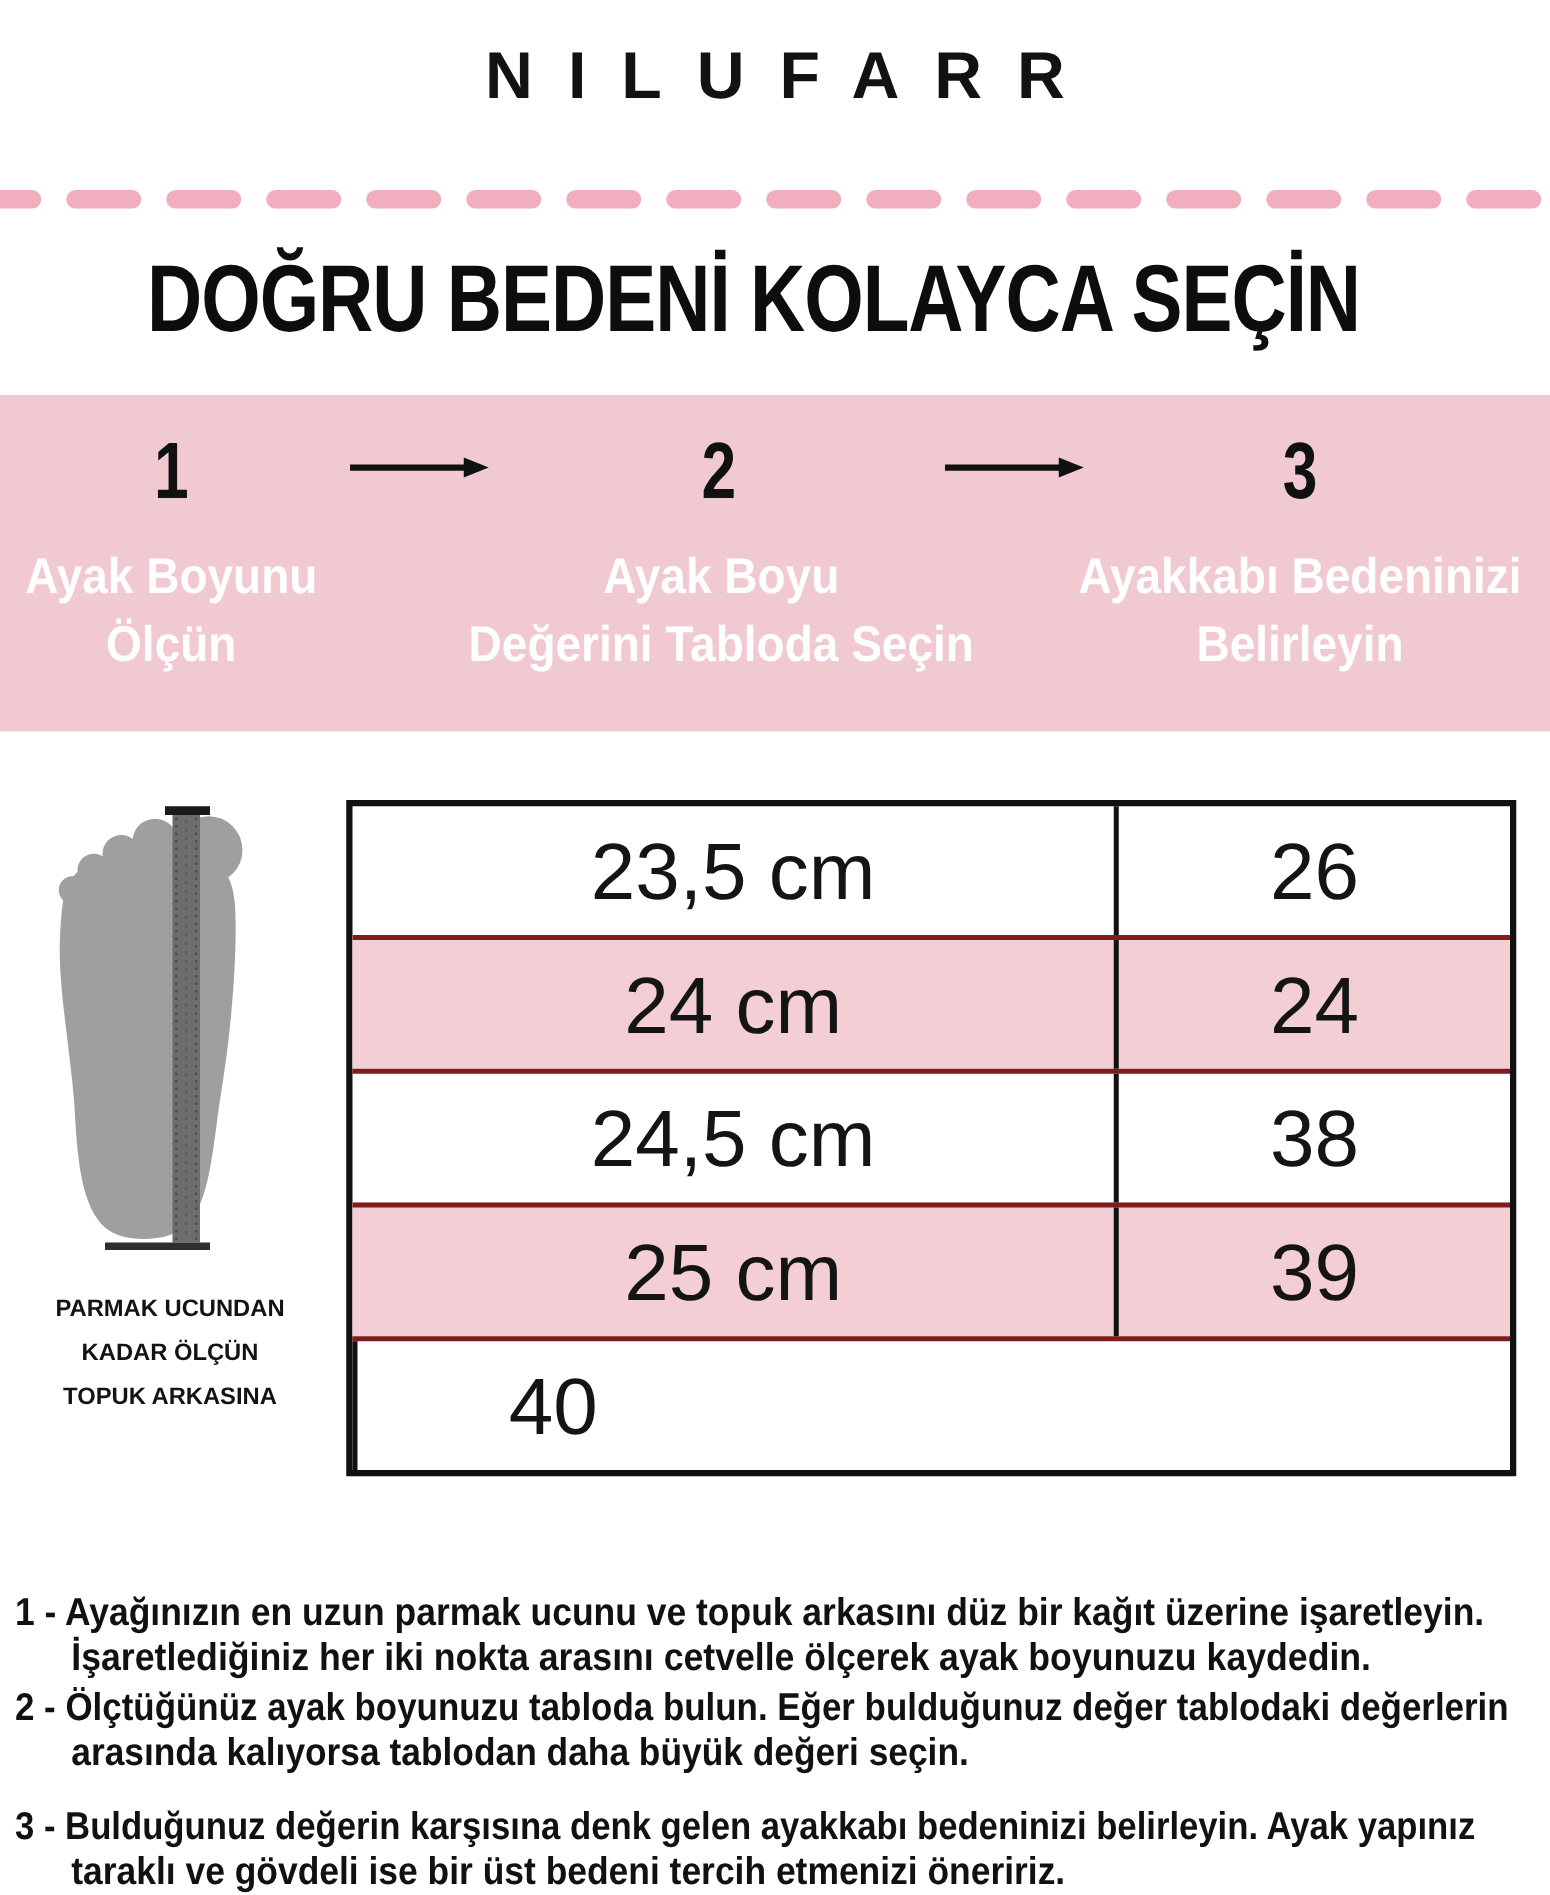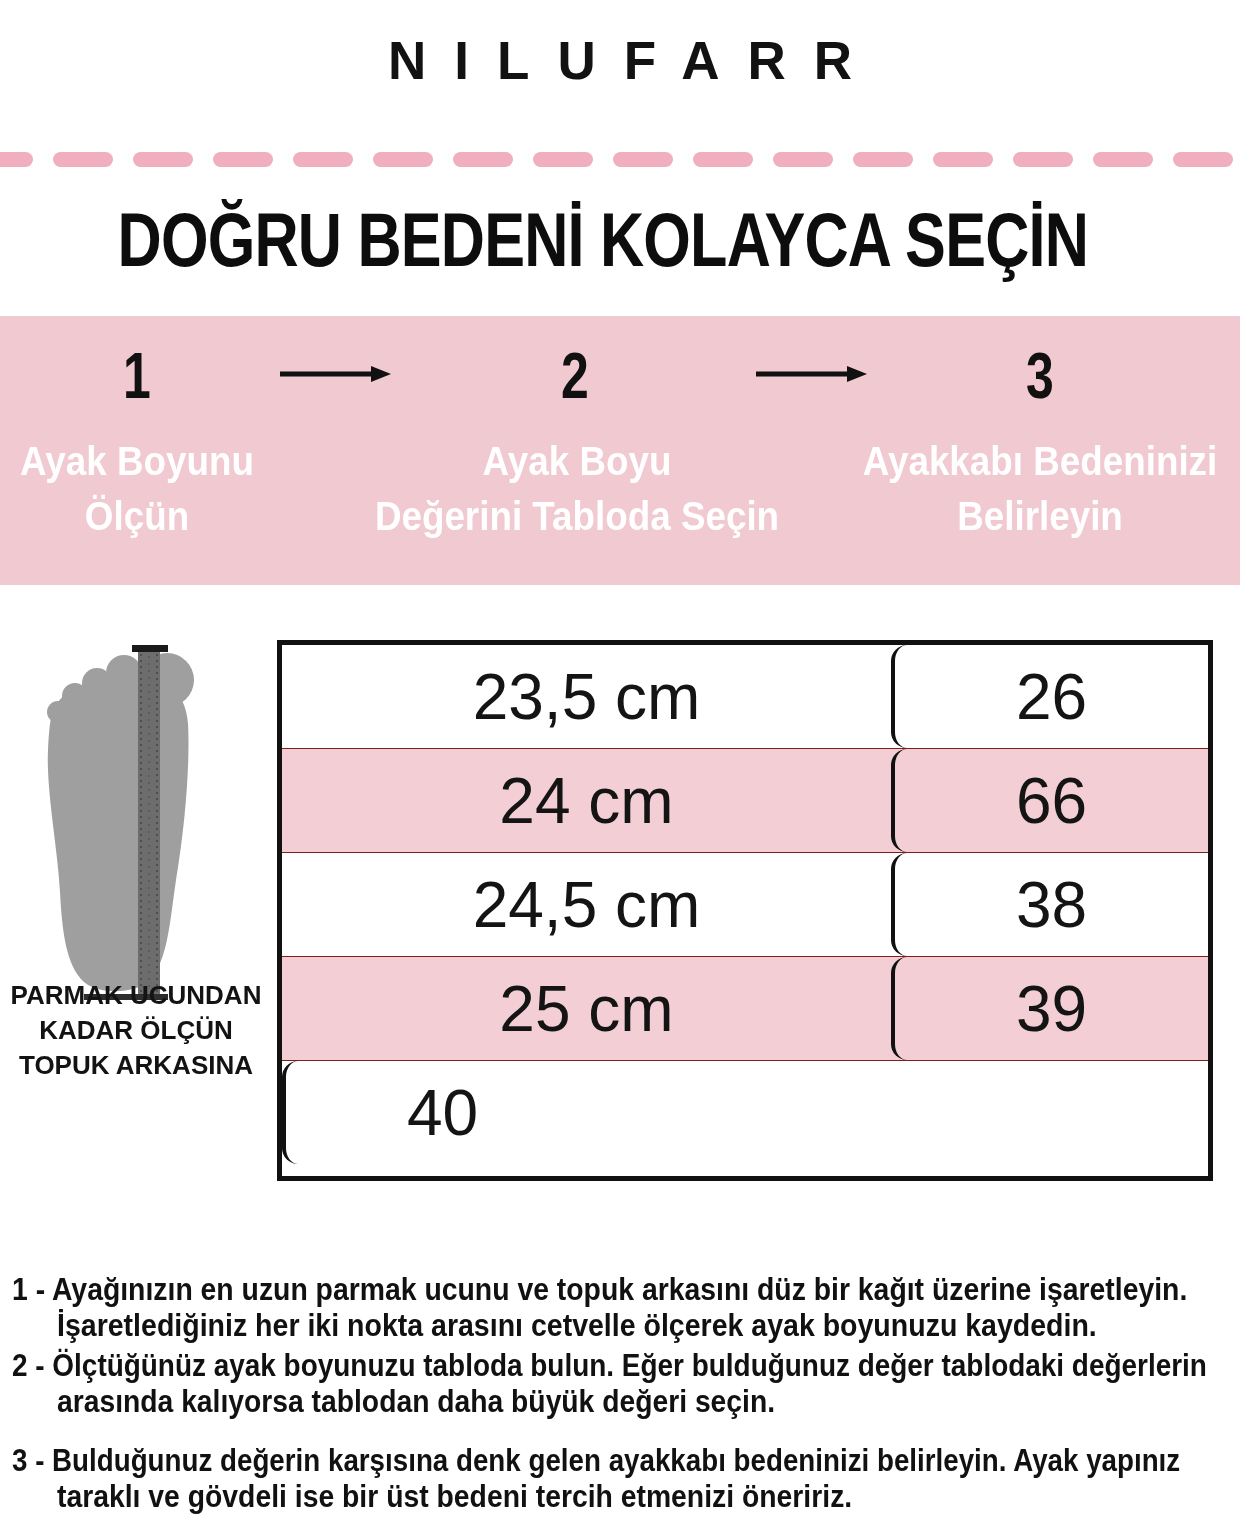--- a/index.html
+++ b/index.html
@@ -44,35 +44,35 @@
     font-weight:700; font-size:40px; line-height:55px; transform:scaleX(0.92);
     white-space:nowrap;
   }
   .label1{left:0px;   width:274px;}
   .label2{left:342px; width:470px;}
   .label3{left:843px; width:394px;}
   .step-label .line{display:block;}
   
   .foot-svg{position:absolute; left:0px; top:628px; width:270px; height:380px;}
   .foot-caption{
-    position:absolute; left:0px; top:978px; width:272px; text-align:center;
-    font-size:26px; line-height:35px; font-weight:700; color:#131313;
+    position:absolute; left:0px; top:1030px; width:272px; text-align:center;
+    font-size:19px; line-height:35px; font-weight:700; color:#131313;
   }
   .foot-caption .line{display:block; white-space:nowrap;}
   
   .size-table{
     position:absolute; left:277px; top:640px; width:936px; height:541px;
     border:5px solid #111; box-sizing:border-box; background:#fff;
   }
   .srow{display:flex; height:103px;}
-  .srow + .srow{border-top:1px solid #7f1d1d;}
+  .srow + .srow{border-top:4px solid #7f1d1d;}
   .srow.hl{background:#f3ced5;}
   .cell{
     display:flex; align-items:center; justify-content:center;
-    font-size:64px; font-weight:400; color:#141414; letter-spacing:0px;border-radius:16px;
+    font-size:64px; font-weight:400; color:#141414; letter-spacing:0px;
   }
   .cell-cm{width:609px;}
   .cell-size{width:313px; border-left:4px solid #111;}
   
   .instr{position:absolute; left:12px; width:1216px;}
   .i0{top:1250px;margin-top:22px;} .i1{top:1348px;} .i2{top:1443px;}
   .iline{
     display:inline-block; white-space:nowrap; font-size:31px; line-height:36px;
     font-weight:700; color:#111; transform-origin:0 50%;
   }
@@ -173,21 +173,21 @@
     <span class="line">TOPUK ARKASINA</span>
   </div>
 
   <div class="size-table">
     <div class="srow">
       <div class="cell cell-cm">23,5 cm</div>
       <div class="cell cell-size">26</div>
     </div>
     <div class="srow hl">
       <div class="cell cell-cm">24 cm</div>
-      <div class="cell cell-size">66</div>
+      <div class="cell cell-size">24</div>
     </div>
     <div class="srow">
       <div class="cell cell-cm">24,5 cm</div>
       <div class="cell cell-size">38</div>
     </div>
     <div class="srow hl">
       <div class="cell cell-cm">25 cm</div>
       <div class="cell cell-size">39</div>
     </div>
     <div class="srow">

